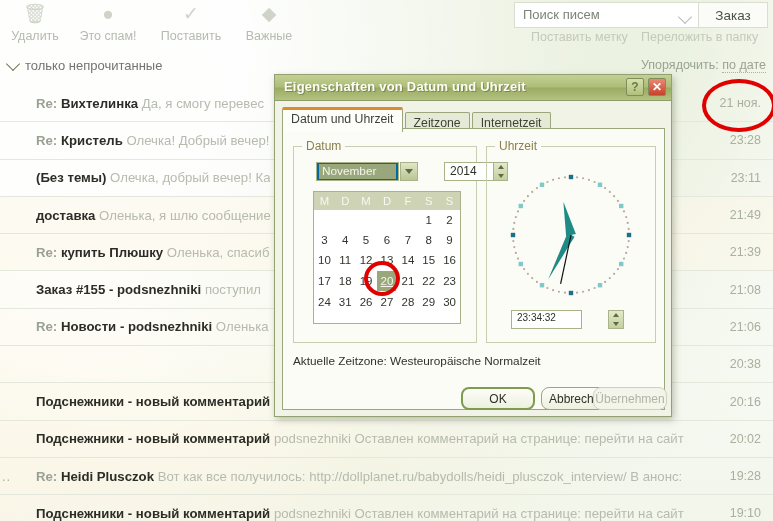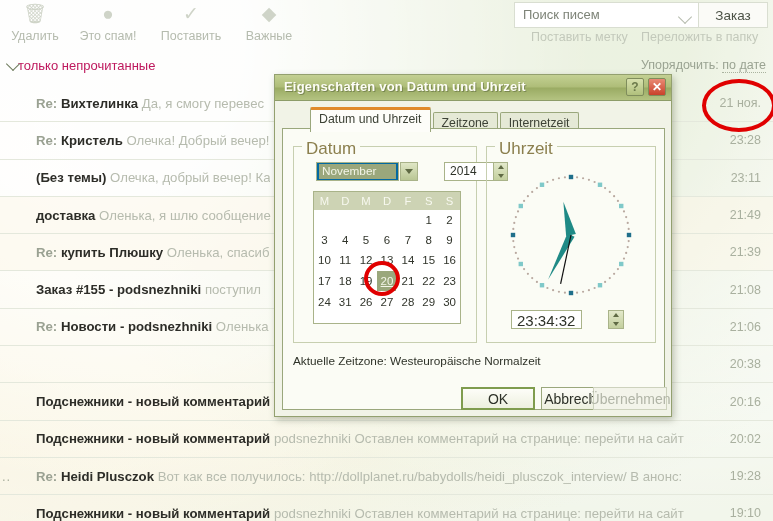--- a/index.html
+++ b/index.html
@@ -39,22 +39,22 @@
   .searchbox .ph{position:absolute;left:8px;top:4px;font-size:13px;color:#7d8377;}
   .chev{position:absolute;right:8px;top:9px;width:9px;height:9px;
         border-right:1.6px solid #b6bcae;border-bottom:1.6px solid #b6bcae;
         transform:rotate(45deg);}
   .findbtn{position:absolute;left:699px;top:2px;width:69px;height:26px;
            background:#fbfbf7;border:1px solid #d9ded1;border-left:none;
            box-sizing:border-box;font-size:13.5px;color:#4c5246;
            display:flex;align-items:center;justify-content:center;}
 
   
-  .unread-row{position:absolute;left:8px;top:58px;font-size:13px;color:#be185d;
-              display:flex;align-items:center;}
+  .unread-row{position:absolute;left:8px;top:58px;font-size:13px;color:#737373;
+              display:flex;align-items:center;gap:7px;}
   .unread-chev{width:9px;height:9px;border-right:1.7px solid #6d7a5c;
                border-bottom:1.7px solid #6d7a5c;transform:rotate(45deg);
                margin-top:-4px;}
   .sort-row{position:absolute;right:7px;top:58px;font-size:12.5px;color:#9aa392;white-space:nowrap;}
   .sort-row .val{color:#9aa392;border-bottom:1px dotted #aab39f;}
 
   
   .mlist{position:absolute;left:0;top:85px;width:773px;}
   .mrow{position:relative;height:36.3px;border-bottom:1px solid #e4e8dc;
         display:flex;align-items:center;}
@@ -90,29 +90,29 @@
   .tbtn.close{right:5px;background:linear-gradient(180deg,#e98a74,#c9412a);}
 
   .dlg-body{position:relative;height:317px;padding:0;}
 
   
   .tabs{position:absolute;left:7px;top:6px;display:flex;align-items:flex-end;gap:2px;}
   .tab{background:#e5e9d6;border:1px solid #9aa77c;border-bottom:none;
        padding:3px 8px 3px;font-size:12.3px;color:#3d4236;
        border-radius:2px 2px 0 0;position:relative;top:1px;}
   .tab.active{background:#fdfdf9;border-top:3px solid #e08a2c;padding-top:2px;
-              z-index:3;top:0;height:17px;margin-left:28px;}
+              z-index:3;top:0;height:17px;}
 
   .tabpanel{position:absolute;left:7px;top:27px;width:383px;height:282px;
             background:#fbfcf5;border:1px solid #9aa77c;box-sizing:border-box;}
 
   
   .grp{position:absolute;border:1px solid #c7cfb0;}
   .grp > .legend{position:absolute;top:-8px;left:8px;background:#fbfcf5;
-                 padding:0 4px;font-size:17px;color:#8b7f4e;}
+                 padding:0 4px;font-size:12px;color:#8b7f4e;}
   #grp-datum{left:10px;top:17px;width:182px;height:195px;}
   #grp-uhrzeit{left:203px;top:17px;width:168px;height:195px;}
 
   
   .month-select{position:absolute;left:22px;top:15px;width:83px;height:19px;
                 border:1px solid #a9b389;background:#0369a1;box-sizing:border-box;}
   .month-select .mv{position:absolute;left:2px;top:1px;right:2px;height:15px;
                     background:#9aa77c;color:#f3f5e8;font-size:11.8px;
                     line-height:15px;padding-left:3px;box-sizing:border-box;}
   .month-arrow{position:absolute;left:106px;top:15px;width:18px;height:19px;
@@ -139,35 +139,35 @@
   .cal th{background:#cdd3b4;color:#f7f8ef;font-size:11.3px;font-weight:normal;
           height:16px;width:14.28%;}
   .cal td{text-align:center;font-size:11.5px;color:#31352b;height:18px;}
   .cal td .sel{display:inline-block;min-width:15px;padding:4px 2px;
                background:#9aa77c;color:#f3f5e8;text-decoration:underline;}
 
   
   .clockwrap{position:absolute;left:14px;top:18px;width:140px;height:140px;}
   .timefield{position:absolute;left:24px;top:163px;width:71px;height:19px;
              background:#fff;border:1px solid #a9b389;box-sizing:border-box;
-             font-size:15px;color:#2e3229;padding:1px 0 0 5px;
+             font-size:10px;color:#2e3229;padding:1px 0 0 5px;
              font-family:"Liberation Sans",sans-serif;}
   .timespin{position:absolute;left:121px;top:163px;width:16px;height:19px;
             border:1px solid #a9b389;box-sizing:border-box;
             background:linear-gradient(180deg,#e3e9cb,#c3cf9e);
             display:flex;flex-direction:column;align-items:center;justify-content:space-around;}
 
   
   .tznote{position:absolute;left:10px;top:225px;width:362px;font-size:11.8px;color:#2f3329;}
 
   
   .dlg-footer{position:absolute;left:0;right:0;bottom:7px;height:24px;}
-  .btn{position:absolute;height:23px;font-size:14px;color:#2d3128;
+  .btn{position:absolute;height:23px;font-size:12px;color:#2d3128;
        background:linear-gradient(180deg,#fdfdf8,#edf0df);
-       border:1px solid #9aa77c;border-radius:0;box-sizing:border-box;
+       border:1px solid #9aa77c;border-radius:8px;box-sizing:border-box;
        display:flex;align-items:center;justify-content:center;}
   #btn-ok{right:136px;width:74px;border:2px solid #7f9c4e;}
   #btn-cancel{right:56px;width:74px;}
   #btn-apply{right:-22px;width:74px;color:#b0b4a6;border-color:#cdd2bd;
              background:#f3f4ea;right:auto;left:318px;}
 </style>
 </head>
 <body>
 
 <div id="mail-app">

